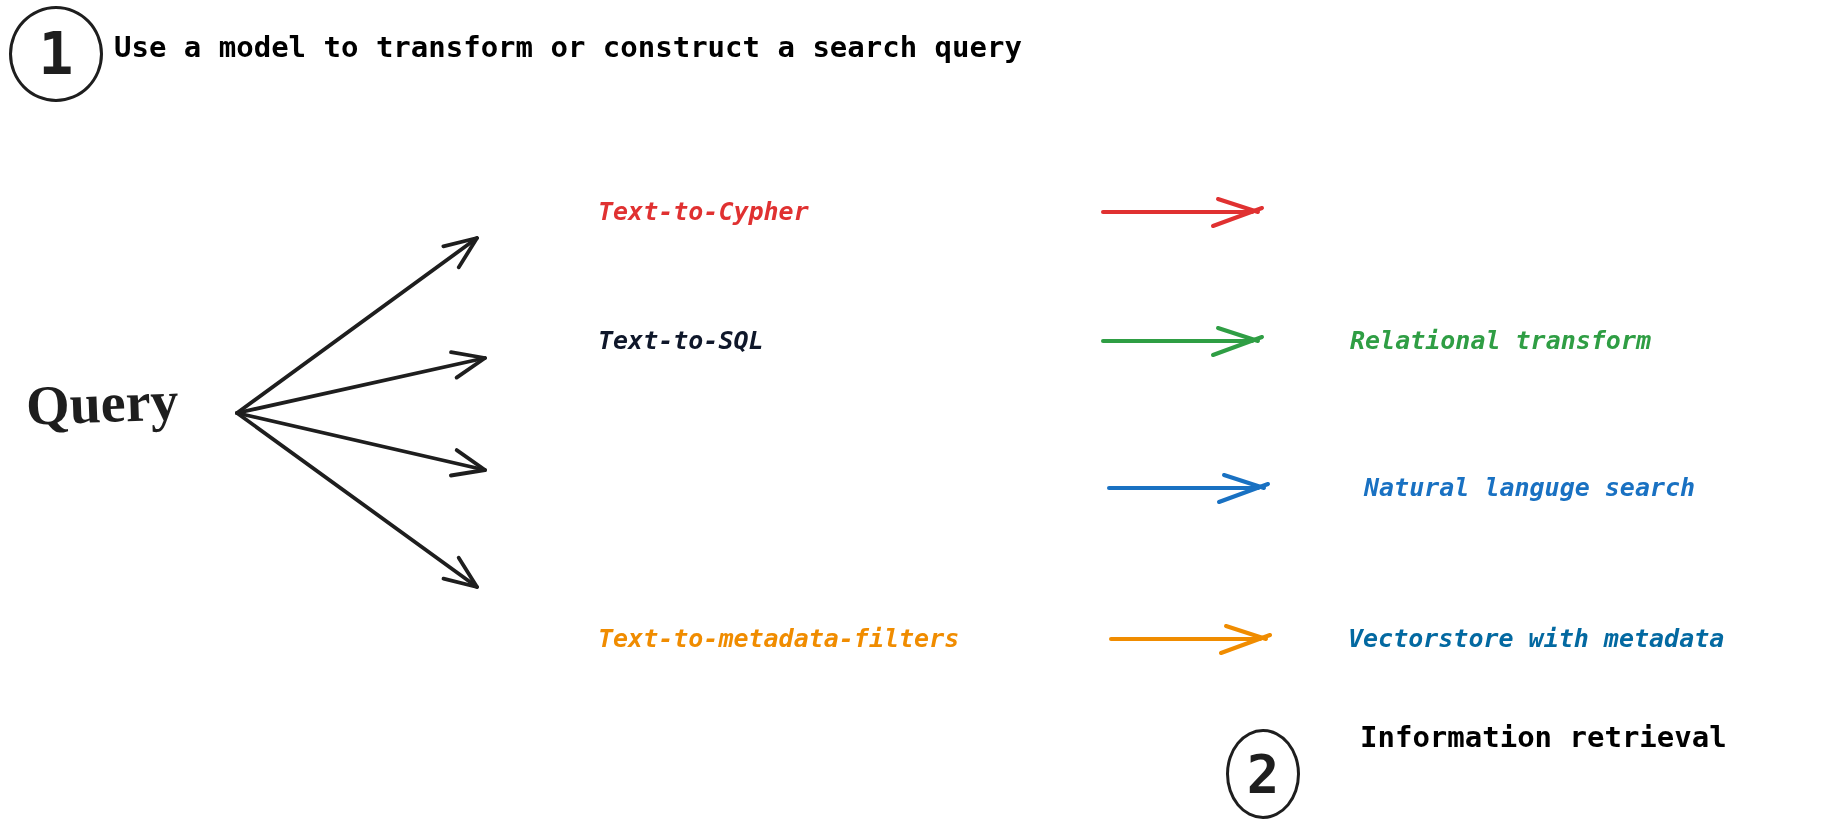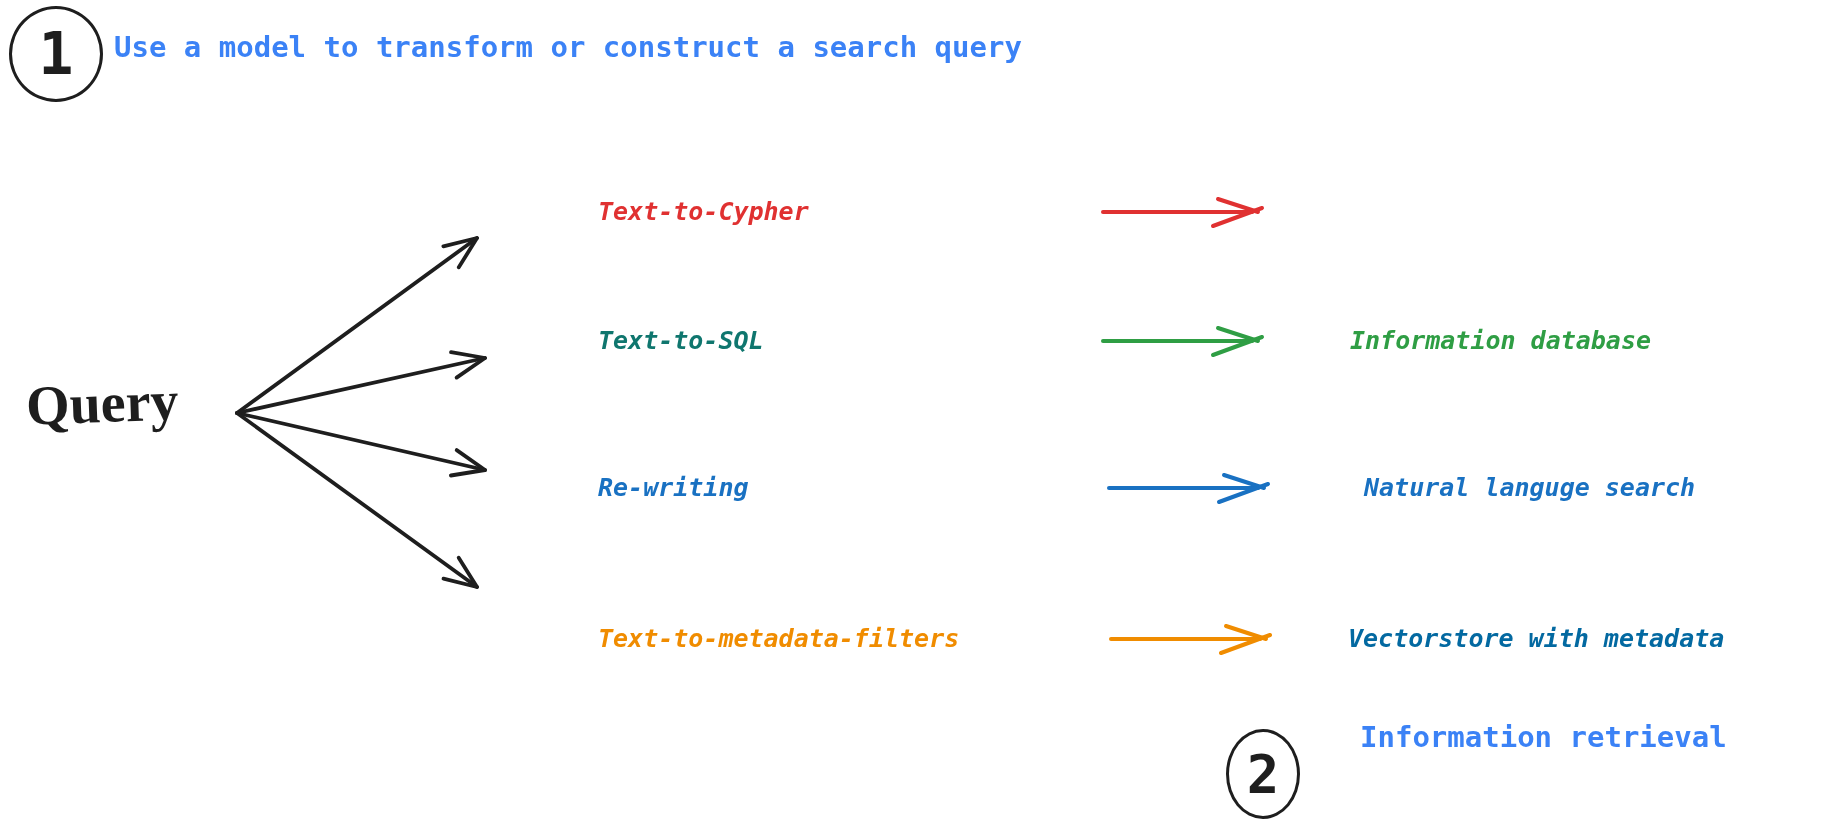--- a/index.html
+++ b/index.html
@@ -25,21 +25,21 @@
     background: #ffffff;
   }
   .circle-1 { left: 9px; top: 6px; width: 94px; height: 96px; font-size: 58px; }
   .circle-2 { left: 1226px; top: 729px; width: 74px; height: 90px; font-size: 54px; }
 
   .step-label {
     font-weight: bold;
     font-size: 29px;
     line-height: 38px;
     white-space: nowrap;
-    color: #3b82f6;
+    color: #000000;
   }
   .title-label { left: 114px; top: 28px; }
   .info-label  { left: 1360px; top: 718px; text-align: center; }
 
   .query-word {
     left: 26px; top: 372px;
     font-family: cursive;
     font-weight: 700;
     font-size: 56px;
     line-height: 62px;
@@ -97,31 +97,30 @@
 
   <div class="abs row-label method-1" style="color: rgb(224, 49, 49);">Text-to-Cypher</div>
   <svg class="abs row-arrow arrow-1" viewBox="0 0 185 44" fill="none">
     <g stroke="#e03131" stroke-width="4" stroke-linecap="round" fill="none">
       <path d="M3,22 L152,22" stroke="#e03131"></path>
         <path d="M118,9 L158,22" stroke="#e03131"></path>
         <path d="M113,36 L162,18" stroke="#e03131"></path>
     </g>
   </svg>
 
-  <div class="abs row-label method-2" style="color: #0f766e;">Text-to-SQL</div>
+  <div class="abs row-label method-2" style="color: #0f172a;">Text-to-SQL</div>
   <svg class="abs row-arrow arrow-2" viewBox="0 0 185 44" fill="none">
     <g stroke="#2f9e44" stroke-width="4" stroke-linecap="round" fill="none">
       <path d="M3,22 L152,22" stroke="#2f9e44"></path>
         <path d="M118,9 L158,22" stroke="#2f9e44"></path>
         <path d="M113,36 L162,18" stroke="#2f9e44"></path>
     </g>
   </svg>
-  <div class="abs row-label target-2" style="color: rgb(47, 158, 68);">Information database</div>
+  <div class="abs row-label target-2" style="color: rgb(47, 158, 68);">Relational transform</div>
 
-  <div class="abs row-label method-3" style="color: rgb(25, 113, 194);">Re-writing</div>
   <svg class="abs row-arrow arrow-3" viewBox="0 0 185 44" fill="none">
     <g stroke="#1971c2" stroke-width="4" stroke-linecap="round" fill="none">
       <path d="M3,22 L152,22" stroke="#1971c2"></path>
         <path d="M118,9 L158,22" stroke="#1971c2"></path>
         <path d="M113,36 L162,18" stroke="#1971c2"></path>
     </g>
   </svg>
   <div class="abs row-label target-3" style="color: rgb(25, 113, 194);">Natural languge search</div>
 
   <div class="abs row-label method-4" style="color: rgb(240, 140, 0); text-align: center;">Text-to-metadata-filters</div>

